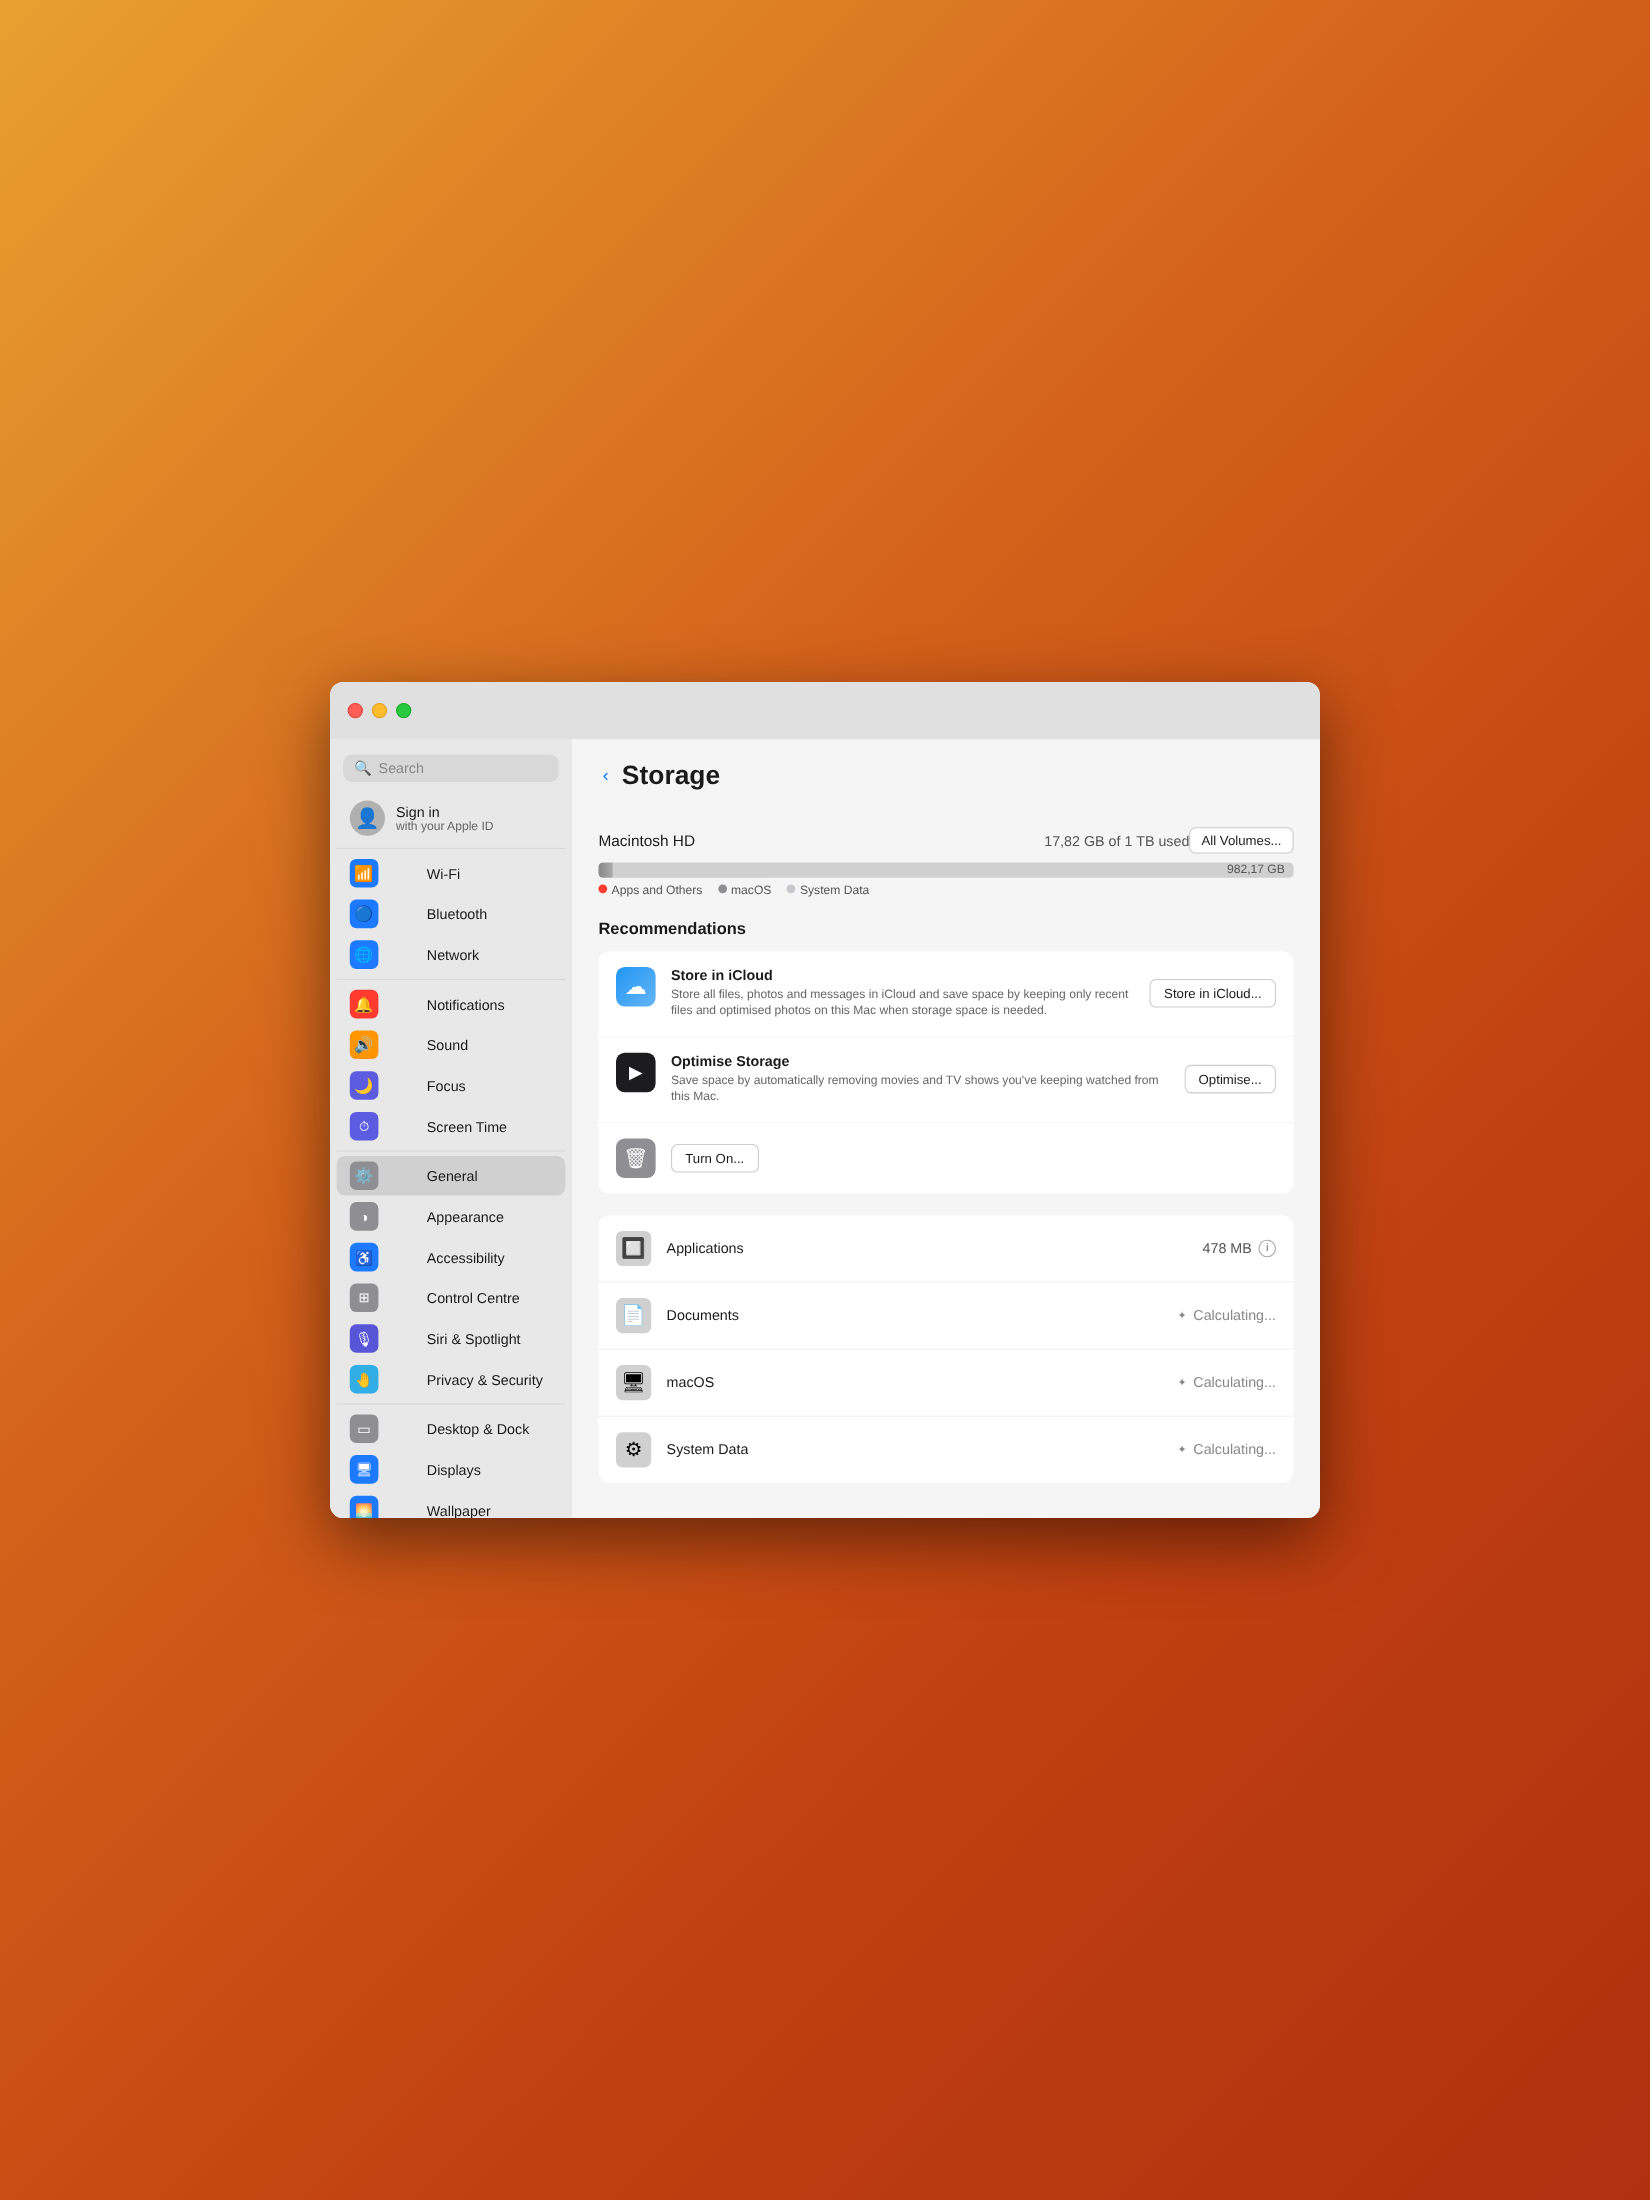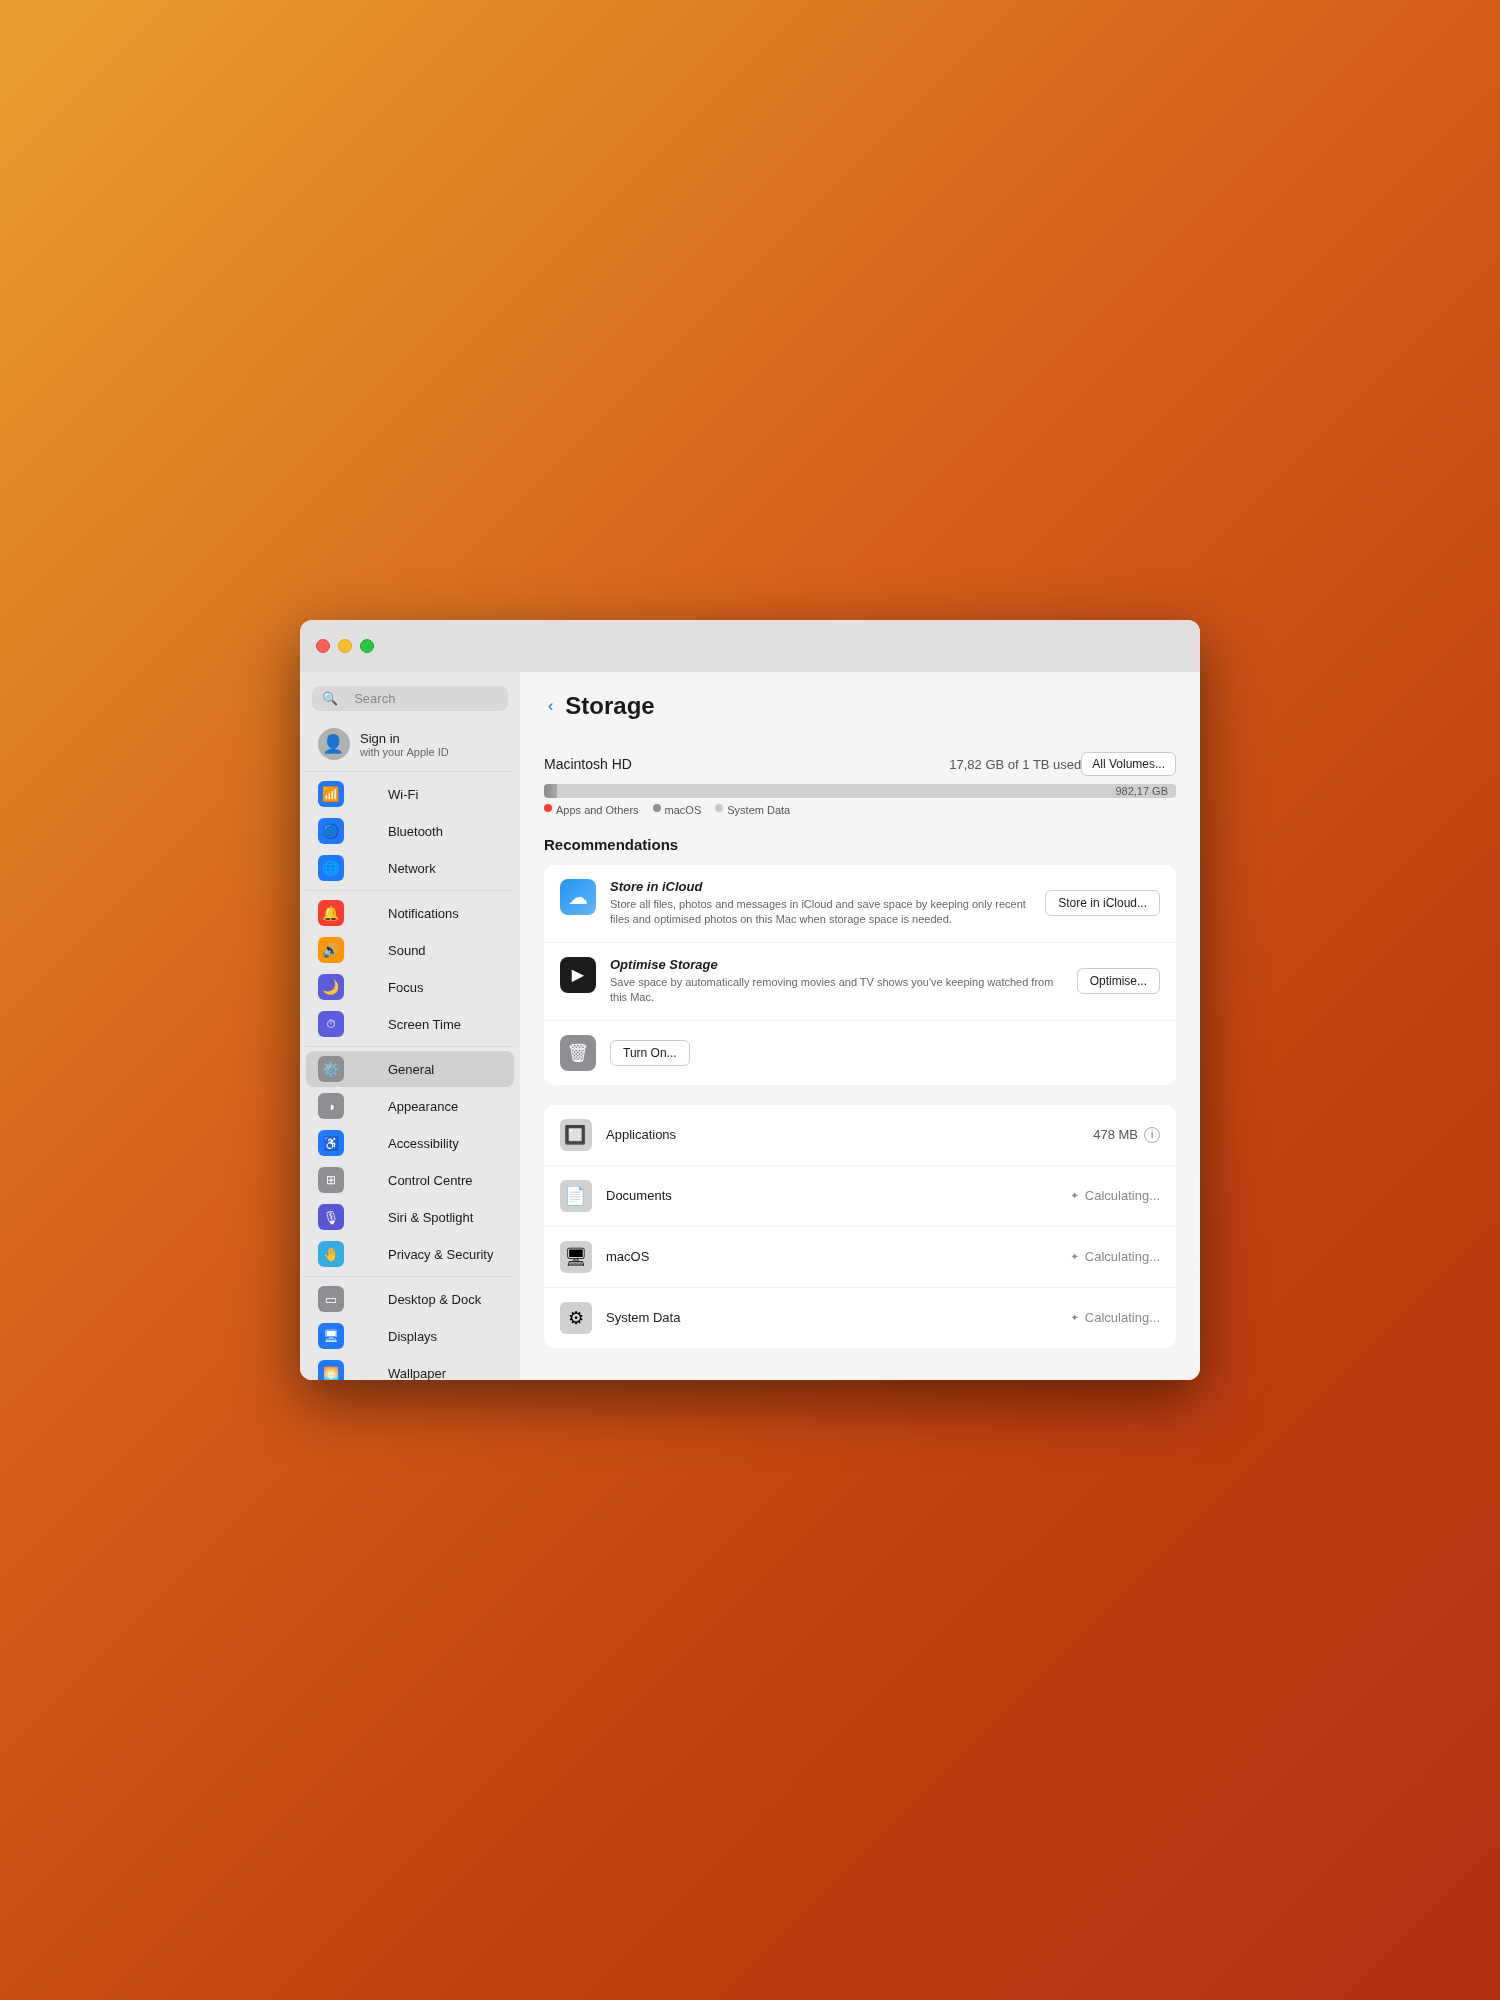--- a/index.html
+++ b/index.html
@@ -77,21 +77,20 @@
     }
 
     .search-icon-svg {
       color: #888;
       font-size: 13px;
     }
 
     .search-text {
       font-size: 13px;
       color: #888;
-      margin-left: 10px;
     }
 
     .sidebar-item {
       display: flex;
       align-items: center;
       padding: 5px 12px;
       gap: 10px;
       cursor: pointer;
       border-radius: 8px;
       margin: 1px 6px;
@@ -318,21 +317,20 @@
 
     .card-body {
       flex: 1;
     }
 
     .card-title {
       font-size: 13px;
       font-weight: 600;
       color: #1a1a1a;
       margin-bottom: 3px;
-      font-style: italic;
     }
 
     .card-desc {
       font-size: 11px;
       color: #666;
       line-height: 1.4;
     }
 
     .card-action {
       flex-shrink: 0;

